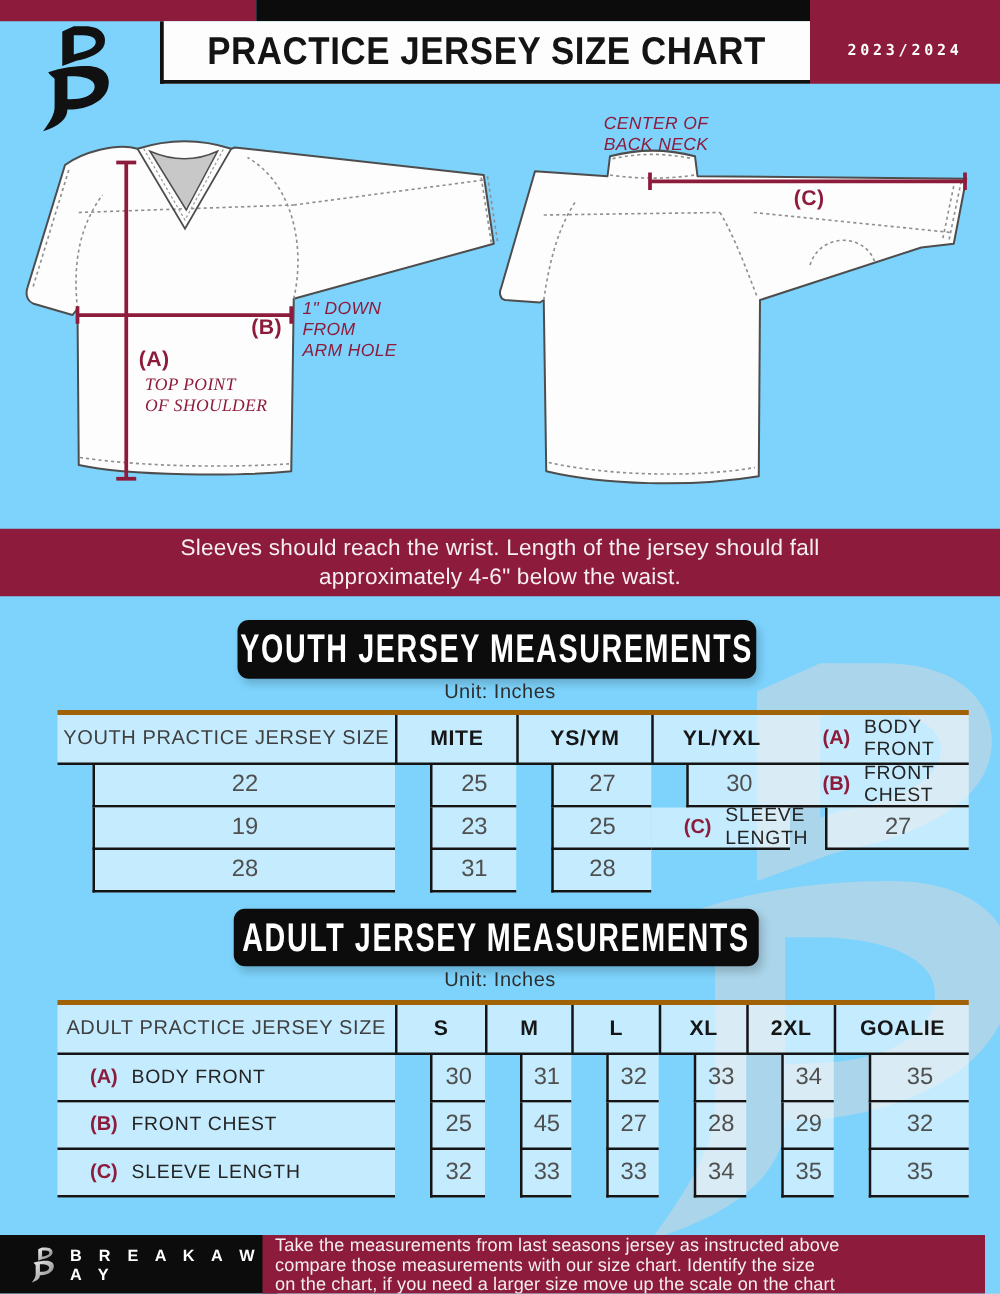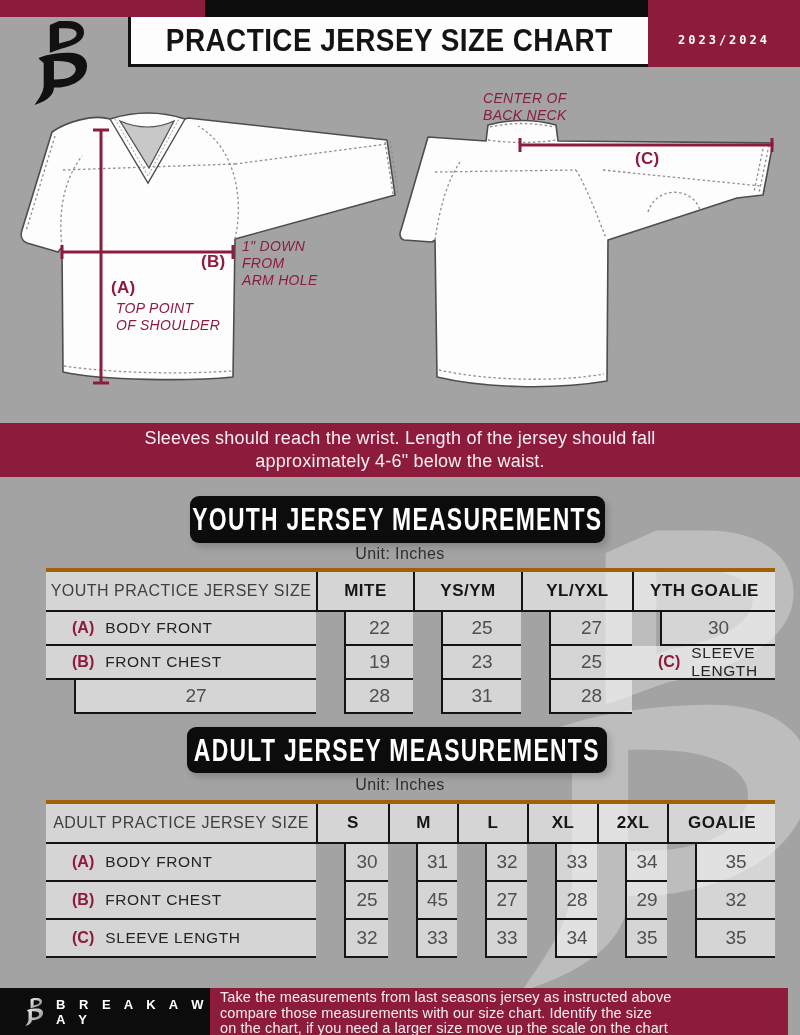--- a/index.html
+++ b/index.html
@@ -1,19 +1,19 @@
 <!DOCTYPE html>
 <html><head>
 <meta charset="utf-8">
 <style>
   * { margin:0; padding:0; box-sizing:border-box; }
   html,body { background:#cfcfcf; }
   .page {
     position:relative; width:800px; height:1035px; margin:0 auto;
-    background:#a3a3a3; overflow:hidden;
+    background:#7dd3fc; overflow:hidden;
     font-family:"Liberation Sans", sans-serif; color:#1a1a1a;
   }
   .abs { position:absolute; }
   .pre { white-space:pre-line; }
 
   
   .strip-maroon-left { left:0; top:0; width:205px; height:17px; background:#8d1c3c; }
   .strip-black { left:205px; top:0; width:443px; height:17px; background:#0d0c0d; }
   .title-box {
     left:128px; top:17px; width:520px; height:50px; background:#fdfdfd;
@@ -186,21 +186,21 @@
   </svg>
 
   <div class="abs anno anno-note pre" style="left:483px; top:90px;">CENTER OF
 BACK NECK</div>
   <div class="abs anno anno-label" style="left:635px; top:149px;">(C)</div>
   <div class="abs anno anno-label" style="left:201px; top:252px;">(B)</div>
   <div class="abs anno anno-note pre" style="left:242px; top:238px;">1" DOWN
 FROM
 ARM HOLE</div>
   <div class="abs anno anno-label" style="left:111px; top:278px;">(A)</div>
-  <div class="abs anno anno-note pre" style="left:116px; top:300px;">TOP POINT
+  <div class="abs anno anno-note pre" style="left:116px; top:300px;font-family:Liberation Serif, serif;">TOP POINT
 OF SHOULDER</div>
 
   <div class="abs banner pre">Sleeves should reach the wrist. Length of the jersey should fall
 approximately 4-6" below the waist.</div>
 
   <svg class="abs watermark" viewBox="0 0 64 84" preserveAspectRatio="xMidYMid meet">
     <path fill="#d9d8d9" fill-rule="evenodd" d="M25 5 L34 1 L43 1 C55 1 60 8 58 15 C56 22 46 26 36 28 L25 32 Z
              M34 8 L41 8 C49 8 52 11 51 14.5 C50 18.5 43 21 37 22 L34 23 Z"></path>
     <path fill="#d9d8d9" fill-rule="evenodd" d="M14 37 C24 33 36 32 44 32 C57 32 63 39 61 48 C59 59 46 65 33 66 L29 66
              C29 73 23 79 10 83 C15 76 19 70 19 64 L19 42 C17 40 15 39 14 37 Z
@@ -210,21 +210,20 @@
   <div class="abs section-box youth-box">
     <span>YOUTH JERSEY MEASUREMENTS</span>
   </div>
   <div class="abs unit-line unit-youth">Unit: Inches</div>
 
   <div class="abs size-table youth-table">
     <div class="size-header">YOUTH PRACTICE JERSEY SIZE</div>
     <div class="vline col-header">MITE</div>
     <div class="vline col-header">YS/YM</div>
     <div class="vline col-header">YL/YXL</div>
-    <div class="vline col-header">YTH GOALIE</div>
 
     <div class="row-label">
       <span class="row-key">(A)</span>
       <span class="row-name">BODY FRONT</span>
     </div>
     <div class="vline cell-val">22</div>
     <div class="vline cell-val">25</div>
     <div class="vline cell-val">27</div>
     <div class="vline cell-val">30</div>
 

